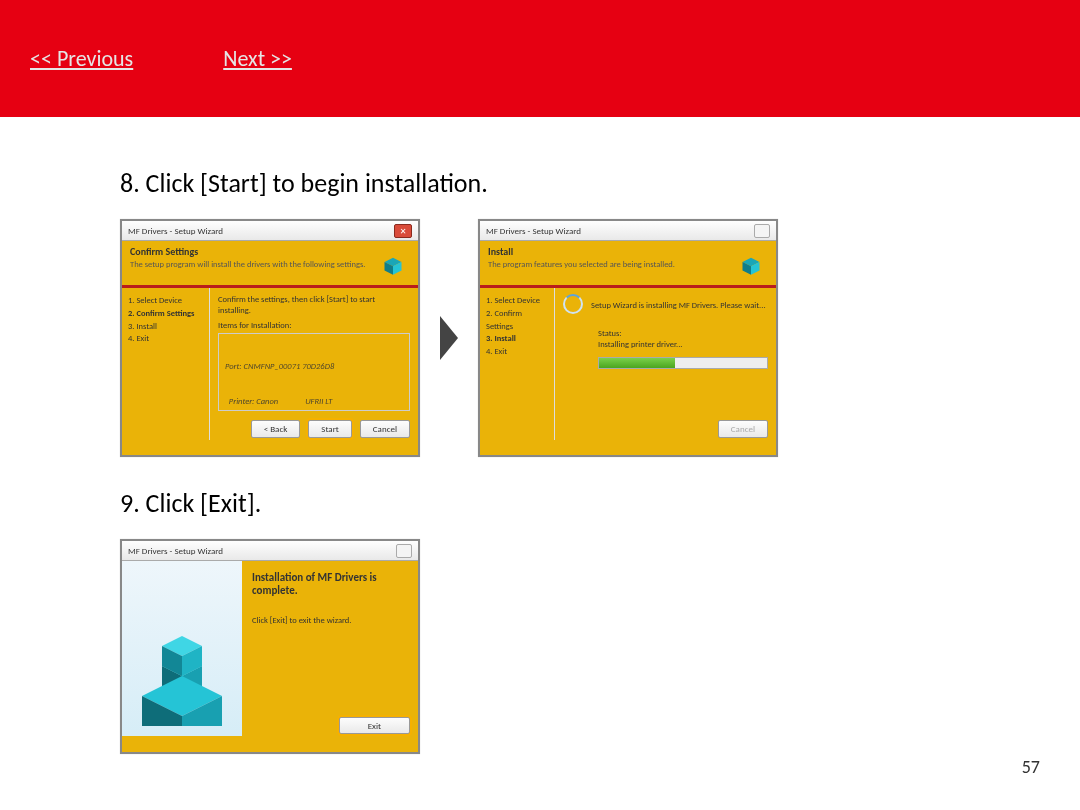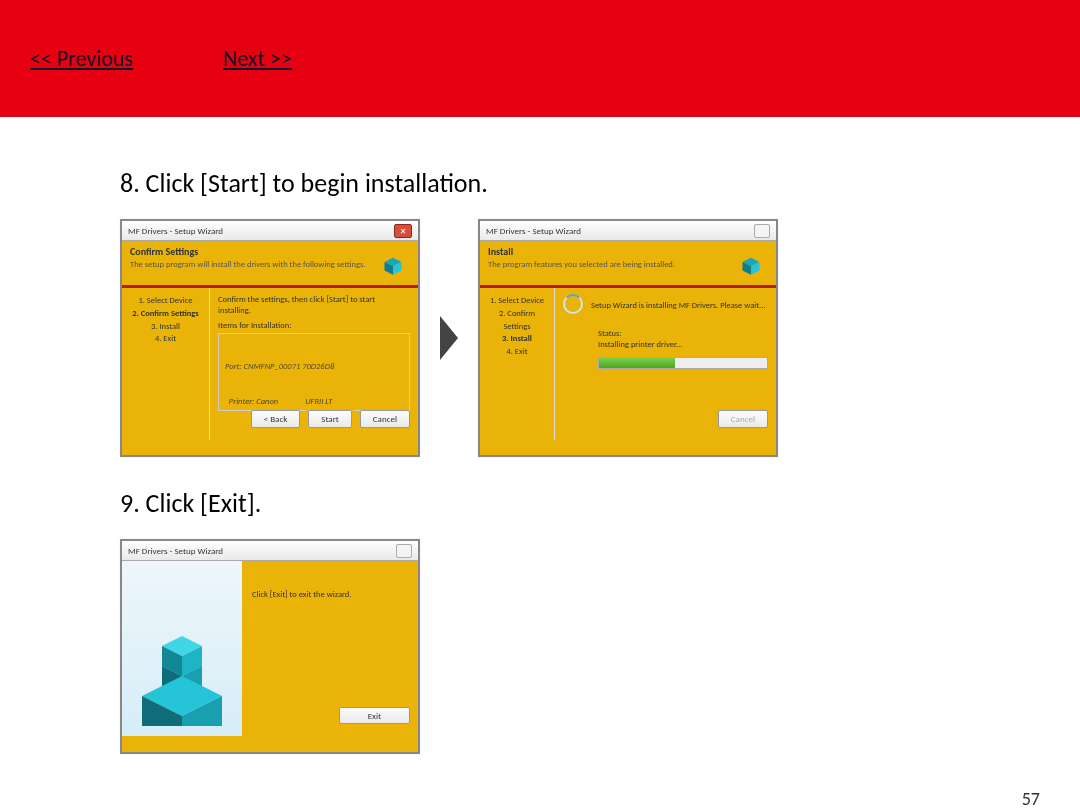--- a/index.html
+++ b/index.html
@@ -1,54 +1,54 @@
 <!DOCTYPE html>
 <html><head>
 <meta charset="utf-8">
 <style>
   * { box-sizing: border-box; margin: 0; padding: 0; }
   html, body { width: 1080px; height: 810px; font-family: "Segoe UI", Calibri, Arial, sans-serif; background:#fff; }
   .page { width:1080px; height:810px; position:relative; background:#fff; }
   .header { background:#e60012; height:117px; width:100%; padding:0 30px; display:flex; align-items:center; justify-content:space-between; }
   .header-title { color:#fff; font-size:30px; font-weight:400; }
   .nav-links { display:flex; gap:90px; margin-right:30px; }
-  .nav-link { color:#0f172a; text-decoration:underline; font-size:22px; cursor:pointer; }
+  .nav-link { color:#e5e5e5; text-decoration:underline; font-size:22px; cursor:pointer; }
   .content { padding: 50px 120px 0 120px; }
   .step-heading { font-size:26px; margin-bottom:20px; }
   .row { display:flex; align-items:center; gap:20px; margin-bottom:30px; }
   .dialog { border:2px solid #888; background:#eab308; font-size:10px; color:#333; position:relative; box-shadow:0 0 1px #ccc; }
   .d1,.d2 { width:300px; height:238px; }
   .d3 { width:300px; height:215px; margin-left:0px; }
   .title-bar { background:linear-gradient(#fefefe,#e9e9e9); height:20px; border-bottom:1px solid #aaa; display:flex; align-items:center; padding:0 6px; font-size:9px; color:#333; justify-content:space-between; }
   .tb-close { width:18px; height:14px; background:#d94b3a; border:1px solid #8b2a1e; border-radius:2px; display:flex; align-items:center; justify-content:center; color:#fff; font-size:8px; }
   .tb-sq { width:16px; height:14px; border:1px solid #aaa; border-radius:2px; background:#f4f4f4; }
   .section-band { padding:4px 8px 6px 8px; border-bottom:3px solid #b91c1c; display:flex; gap:8px; align-items:flex-start; }
   .section-band .txt { flex:1; }
   .section-band .hdr { font-weight:700; font-size:10px; }
   .section-band .sub { font-size:8.5px; color:#555; margin-top:1px; }
   .cube-icon { width:34px; height:34px; }
   .two-col { display:flex; height:152px; }
-  .sidebar { width:88px; border-right:1px solid #ddd; padding:6px 6px; font-size:8.5px; line-height:1.5;text-align:center; }
+  .sidebar { width:88px; border-right:1px solid #ddd; padding:6px 6px; font-size:8.5px; line-height:1.5; }
   .sidebar .cur { font-weight:700; }
   .main { flex:1; padding:6px 8px; font-size:8.5px; line-height:1.35; position:relative; }
-  .btn-row { position:absolute; bottom:12px; right:8px; display:flex; gap:8px; }
+  .btn-row { position:absolute; bottom:2px; right:8px; display:flex; gap:8px; }
   .btn { border:1px solid #999; background:linear-gradient(#fdfdfd,#e9e9e9); padding:2px 12px; font-size:9px; border-radius:2px; }
   .btn.primary { outline:2px solid #f5b100; }
   .btn.disabled { color:#aaa; }
   .spinner { width:20px; height:20px; border-radius:50%; border:2px solid #cfe3f3; border-top-color:#5aa3de; margin-bottom:4px; }
   .progress { width:170px; height:12px; border:1px solid #aaa; background:#eee; position:relative; margin-top:6px; }
   .progress .bar { position:absolute; left:0; top:0; bottom:0; width:45%; background:linear-gradient(#7bd04a,#4aa51f); }
   .arrow-tri { width:0; height:0; border-top:22px solid transparent; border-bottom:22px solid transparent; border-left:18px solid #444; }
   .d3-body { display:flex; height:175px; }
   .d3-left { width:120px; background:linear-gradient(#eef6fb,#d6edf7); display:flex; align-items:flex-end; justify-content:center; padding-bottom:10px; }
   .big-cube { width:80px; height:110px; }
   .d3-right { flex:1; padding:10px 10px; font-size:10px; position:relative; }
   .d3-right .done-hdr { font-weight:700; font-size:11px; }
   .d3-right .done-sub { font-size:8.5px; margin-top:18px; }
-  .page-number { position:absolute; bottom:0; right:40px; font-size:18px; color:#333; }
+  .page-number { position:absolute; bottom:32px; right:40px; font-size:18px; color:#333; }
   .blur { filter: blur(0.5px); opacity:.85; }
 </style>
 </head>
 <body>
 
 <div class="page">
 
   <div class="header">
     <div class="nav-links">
       <a class="nav-link">&lt;&lt; Previous</a>
@@ -181,20 +181,21 @@
               </g>
               <g transform="translate(0,60)">
                 <polygon points="40,0 80,20 40,40 0,20" fill="#25c4d6"></polygon>
                 <polygon points="0,20 40,40 40,70 0,50" fill="#0e6d79"></polygon>
                 <polygon points="80,20 40,40 40,70 80,50" fill="#18a0b1"></polygon>
               </g>
             </g>
           </svg>
         </div>
         <div class="d3-right">
+          <div class="done-hdr">Installation of MF Drivers is complete.</div>
           <div class="done-sub">Click [Exit] to exit the wizard.</div>
           <div class="btn-row">
             <span class="btn primary" style="padding:2px 28px;">Exit</span>
           </div>
         </div>
       </div>
     </div>
 
   </div>
 

